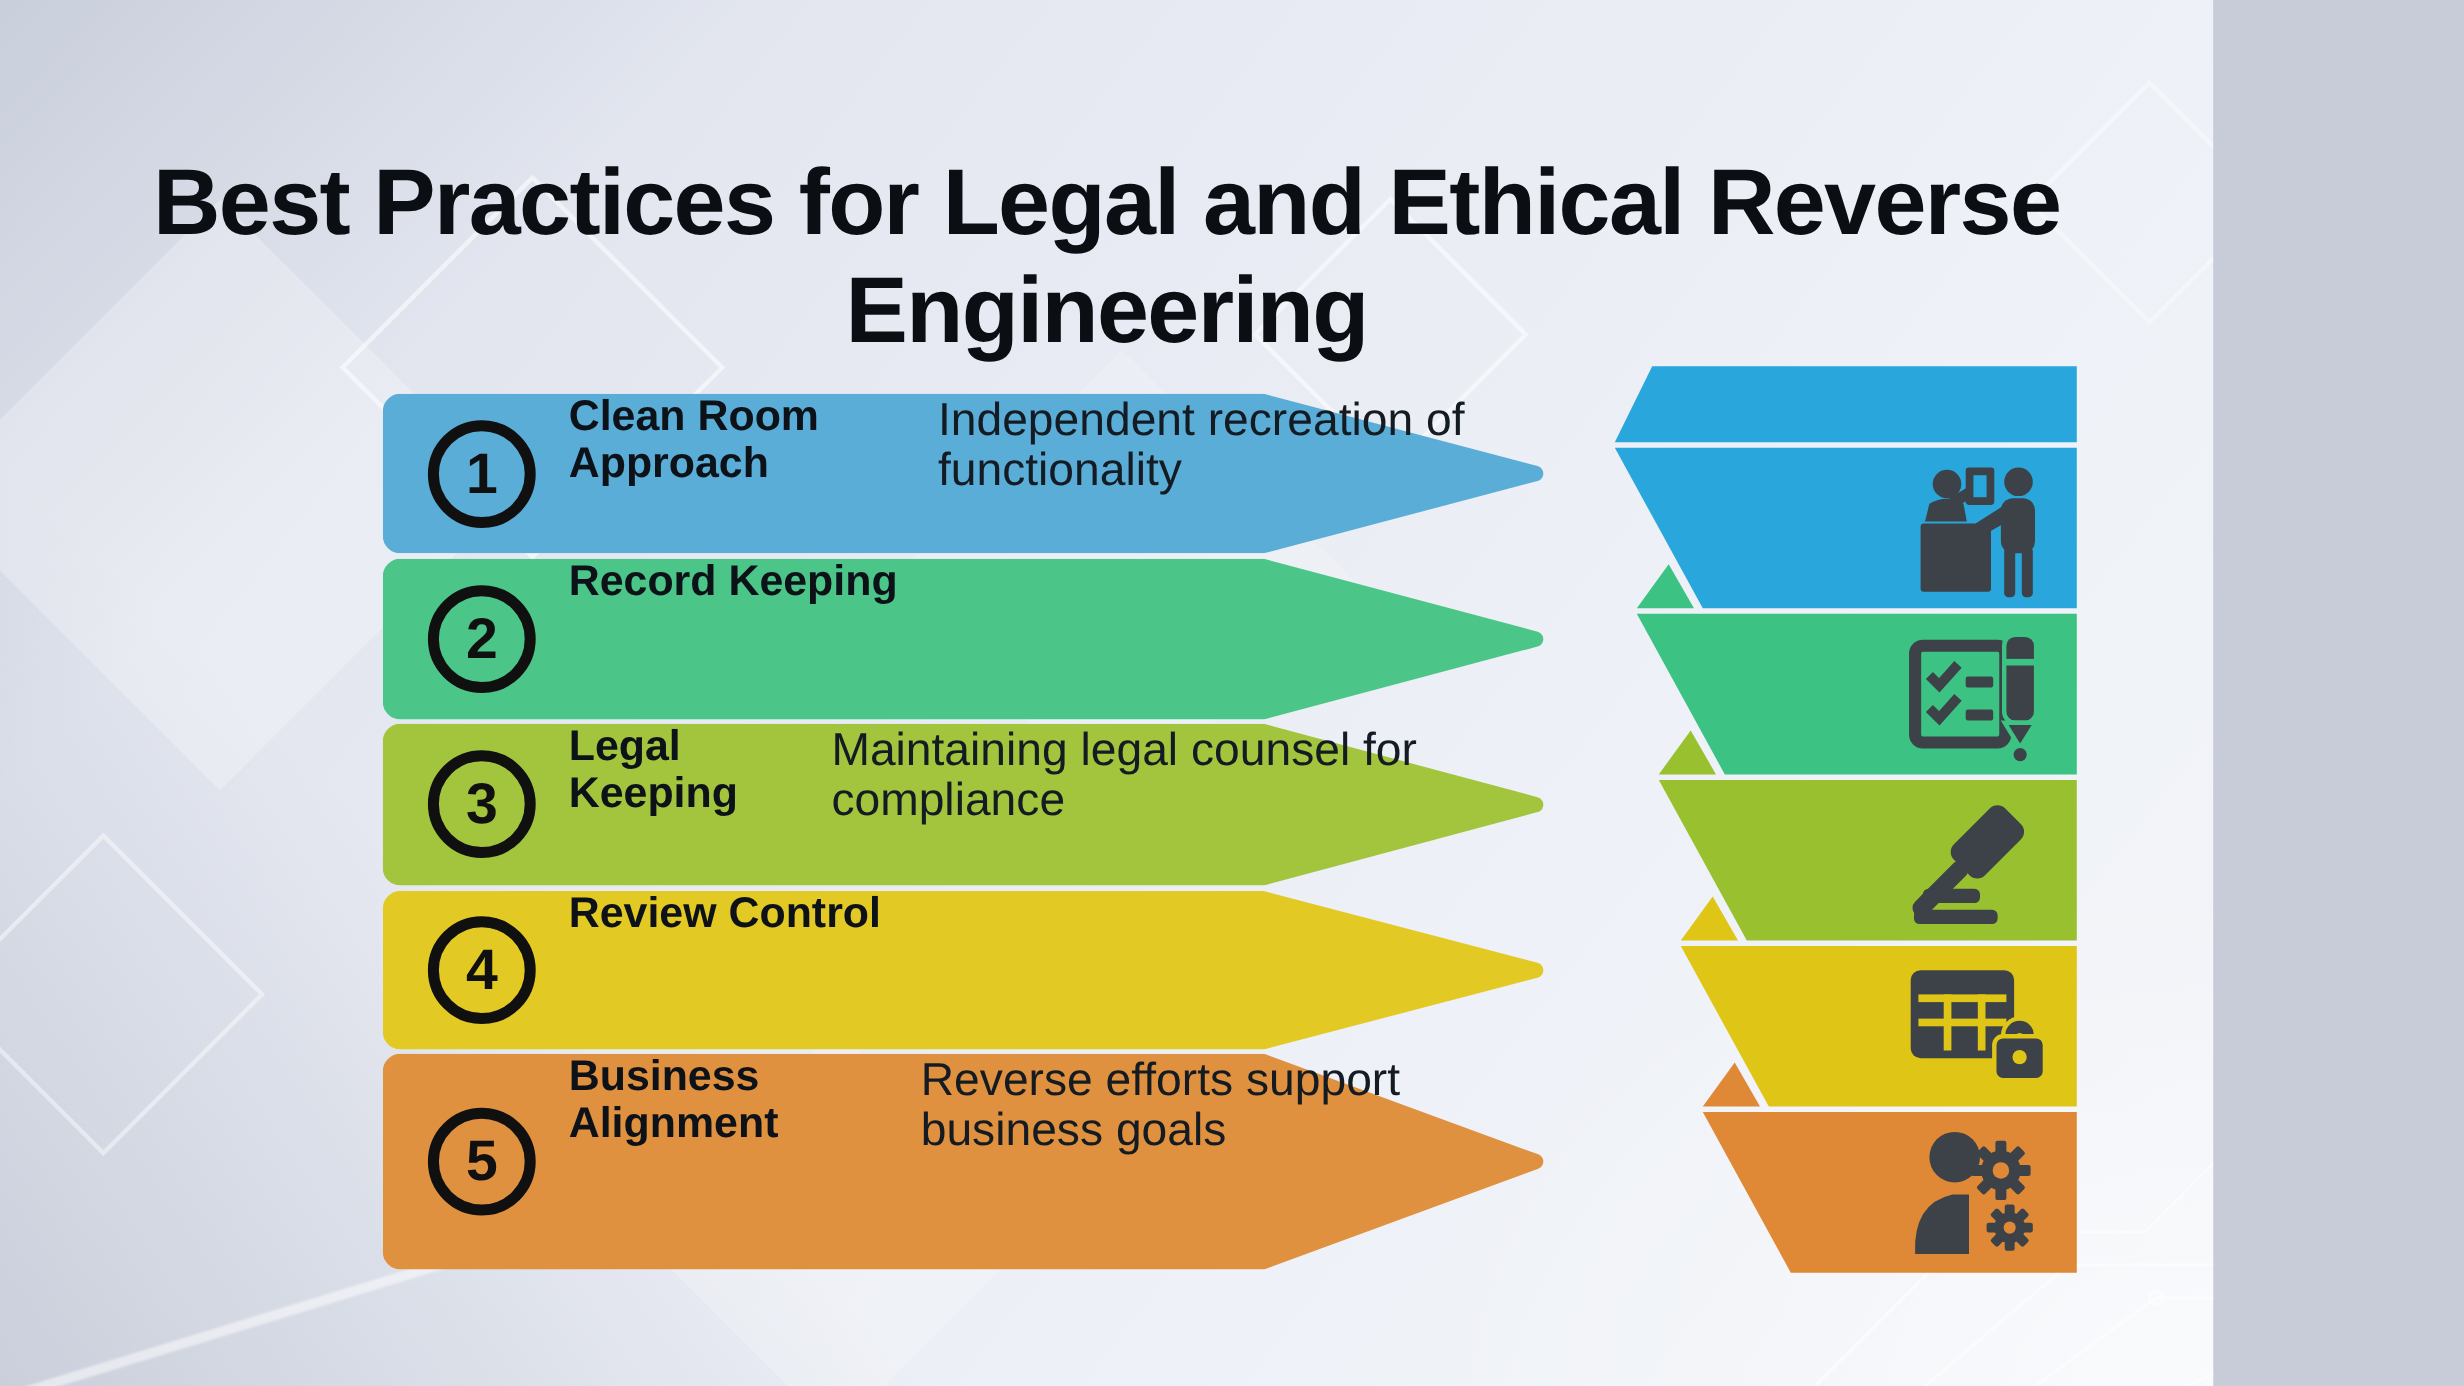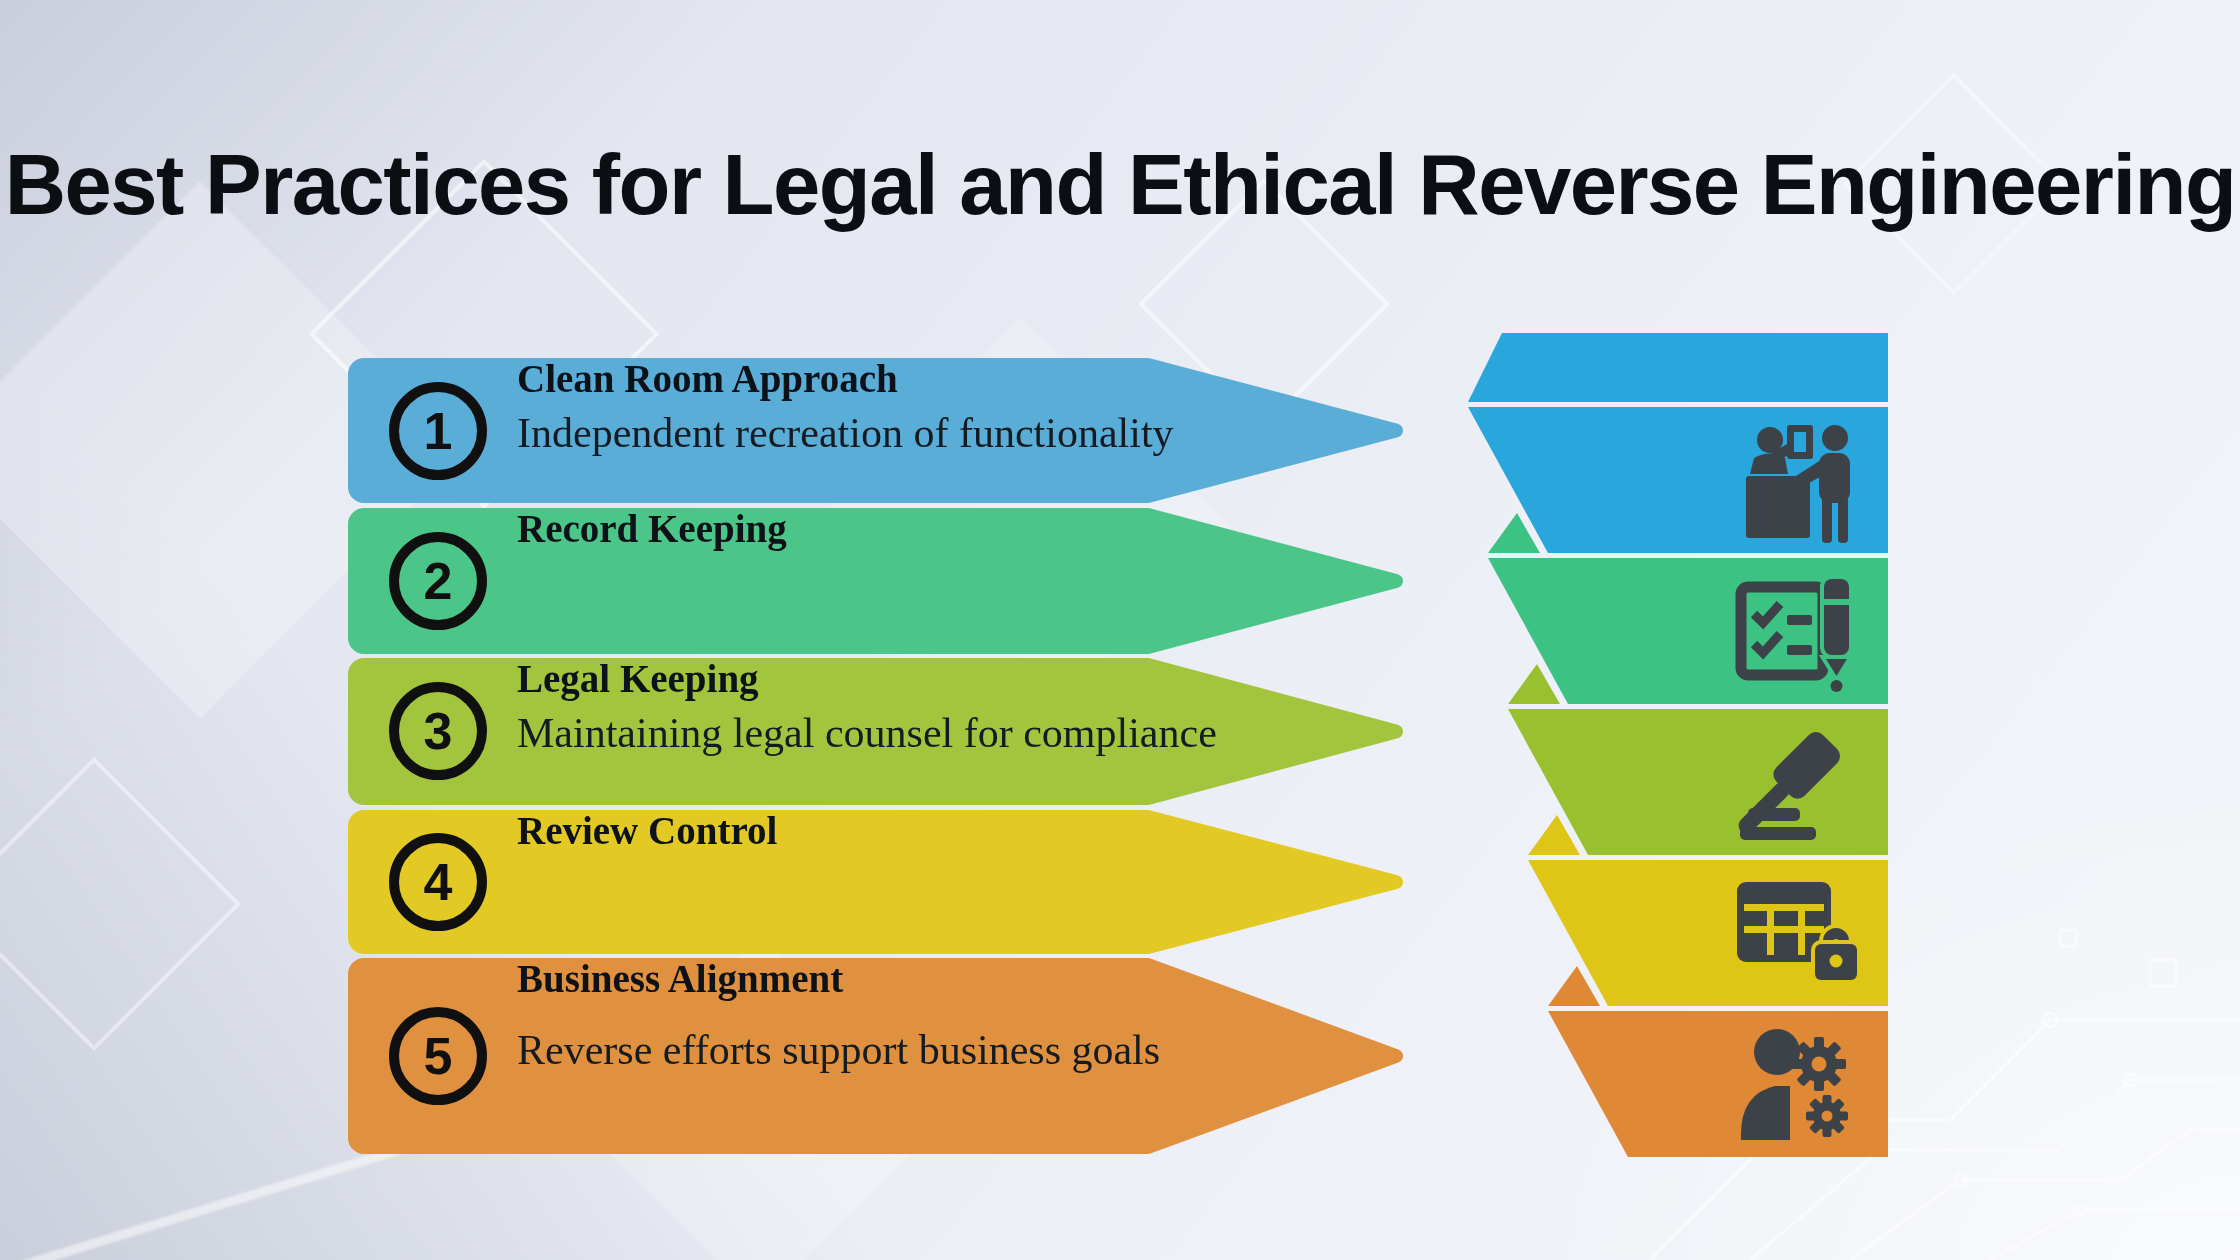--- a/index.html
+++ b/index.html
@@ -1,17 +1,17 @@
 <!DOCTYPE html>
 <html><head>
 <meta charset="utf-8">
 <style>
   html,body{margin:0;padding:0;background:#c8ccd8;}
   .stage{
-    position:relative;width:2240px;height:1260px;overflow:hidden;
+    position:relative;width:2012px;height:1260px;overflow:hidden;
     font-family:"Liberation Sans","DejaVu Sans",sans-serif;
     background:
       radial-gradient(1200px 800px at 100% 100%, rgba(255,255,255,.55), rgba(255,255,255,0) 60%),
       linear-gradient(128deg,#dde1ec 0%,#e7eaf2 38%,#eef1f7 68%,#f3f5f9 100%);
   }
   .shade-tl{position:absolute;inset:0;background:linear-gradient(135deg,rgba(100,110,135,.16),rgba(100,110,135,0) 22%);}
   .shade-bl{position:absolute;inset:0;background:linear-gradient(45deg,rgba(105,115,140,.22),rgba(105,115,140,0) 26%);}
   .diamond{position:absolute;transform:rotate(45deg);}
   .d-fill{background:rgba(255,255,255,.26);}
   .d-line{border:4px solid rgba(255,255,255,.55);}
@@ -20,21 +20,21 @@
     position:absolute;left:0;top:136px;width:100%;text-align:center;
     font-size:85px;font-weight:bold;letter-spacing:-1.5px;color:#0b0e13;margin:0;
   }
   .row{position:absolute;left:348px;width:1060px;}
   .row svg.banner{position:absolute;left:0;top:0;}
   .badge{
     position:absolute;left:41px;width:78px;height:78px;border:10px solid #101010;border-radius:50%;
     display:flex;align-items:center;justify-content:center;
     font-size:52px;font-weight:bold;color:#101010;
   }
-  .texts{position:absolute;left:169px;top:0;bottom:0;display:flex;flex-direction:column;justify-content:flex-start;gap:9px;font-family:Liberation Serif, serif;}
+  .texts{position:absolute;left:169px;top:0;bottom:0;display:flex;flex-direction:row;justify-content:space-between;gap:9px;}
   .row5 .texts{gap:26px;}
   .item-title{font-size:39px;font-weight:bold;color:#0d1219;line-height:1.1;}
   .item-sub{font-size:42px;color:#141b22;line-height:1.1;}
   .funnel,.circuit{position:absolute;left:0;top:0;}
   .ic{fill:#3C4247;}
   .po{paint-order:stroke fill;}
 </style>
 </head>
 <body>
 

